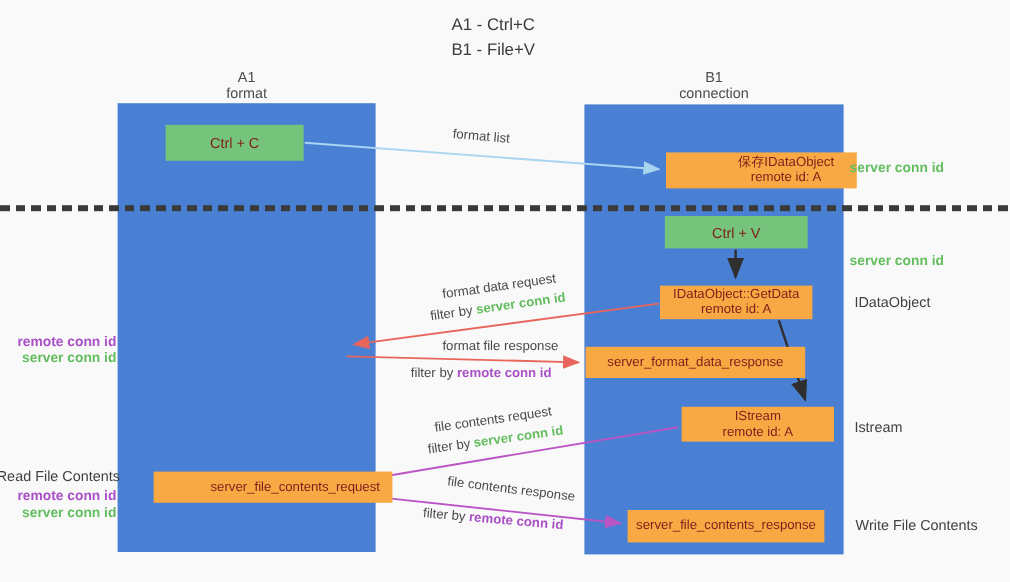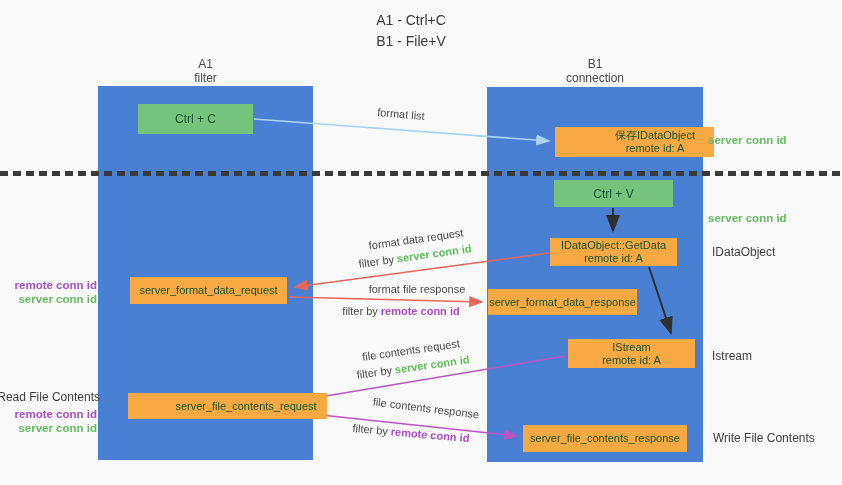--- a/index.html
+++ b/index.html
@@ -7,21 +7,21 @@
     position:relative;width:842px;height:485px;overflow:hidden;
     background:#f9f9f9;
     font-family:"Liberation Sans",sans-serif;
     color:#3c3c3c;
   }
   .abs{position:absolute;}
   .title-block{left:0;width:822px;top:10px;text-align:center;font-size:14px;line-height:21px;color:#3b3b3b;}
   .col-header{text-align:center;font-size:12px;line-height:14px;color:#4a4a4a;}
   .column{background:#4a80d4;}
   .node{display:flex;flex-direction:column;align-items:center;justify-content:center;
-        color:#14532d;text-align:right;white-space:nowrap;}
+        color:#7f1d1d;text-align:right;white-space:nowrap;}
   .green-box{background:#76c47c;font-size:12px;}
   .orange-box{background:#f8a944;font-size:11px;line-height:13px;}
   .dashed-line{left:0;top:171px;width:842px;height:5px;
     background:repeating-linear-gradient(90deg,#3a3a3a 0 8px,transparent 8px 13px);}
   .arrow-label{font-size:11px;color:#4a4a4a;white-space:nowrap;transform-origin:center;}
   .centered{transform:translate(-50%,-50%);}
   .rot-up{transform:translate(-50%,-50%) rotate(-8deg);}
   .rot-dn7{transform:translate(-50%,-50%) rotate(7deg);}
   .rot-dn5{transform:translate(-50%,-50%) rotate(5deg);}
   .id-green{color:#63bd5f;font-weight:bold;}
@@ -36,21 +36,21 @@
 
 <div id="canvas">
 
   <div class="abs title-block">
     <div>A1 - Ctrl+C</div>
     <div>B1 - File+V</div>
   </div>
 
   <div class="abs col-header" style="left:98px;top:57px;width:215px;">
     <div>A1</div>
-    <div>filter</div>
+    <div>format</div>
   </div>
   <div class="abs col-header" style="left:487px;top:57px;width:216px;">
     <div>B1</div>
     <div>connection</div>
   </div>
 
   <div class="abs column" style="left:98px;top:86px;width:215px;height:374px;"></div>
   <div class="abs column" style="left:487px;top:87px;width:216px;height:375px;"></div>
 
   <div class="abs dashed-line"></div>
@@ -90,25 +90,22 @@
 
   <div class="abs node green-box" style="left:554px;top:180px;width:119px;height:27px;">
     <div>Ctrl + V</div>
   </div>
 
   <div class="abs node orange-box" style="left:550px;top:238px;width:127px;height:28px;">
     <div>IDataObject::GetData</div>
     <div>remote id: A</div>
   </div>
 
-  <div class="abs node orange-box" style="left:130px;top:277px;width:157px;height:27px;">
-    <div>server_format_data_request</div>
-  </div>
 
-  <div class="abs node orange-box" style="left:488px;top:289px;width:149px;height:26px;">
+  <div class="abs node orange-box" style="left:488px;top:289px;width:183px;height:26px;">
     <div>server_format_data_response</div>
   </div>
 
   <div class="abs node orange-box" style="left:568px;top:339px;width:127px;height:29px;">
     <div>IStream</div>
     <div>remote id: A</div>
   </div>
 
   <div class="abs node orange-box" style="left:128px;top:393px;width:162px;height:26px;padding-left:37px;">
     <div>server_file_contents_request</div>

